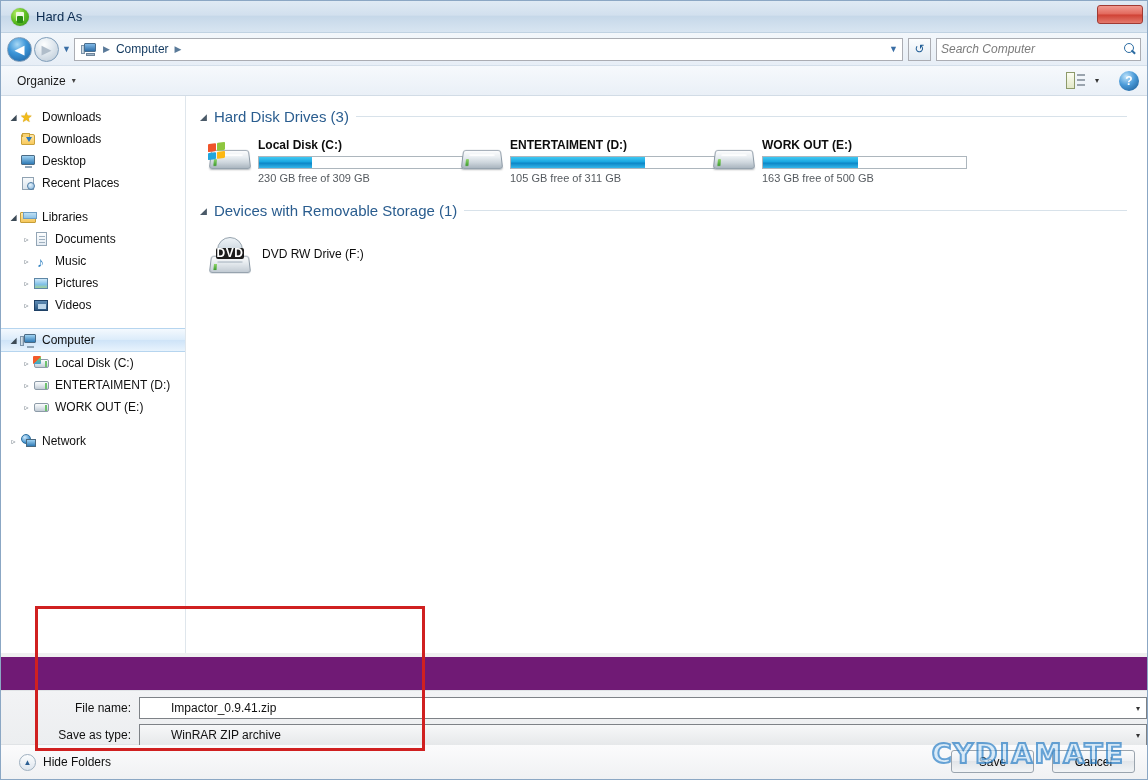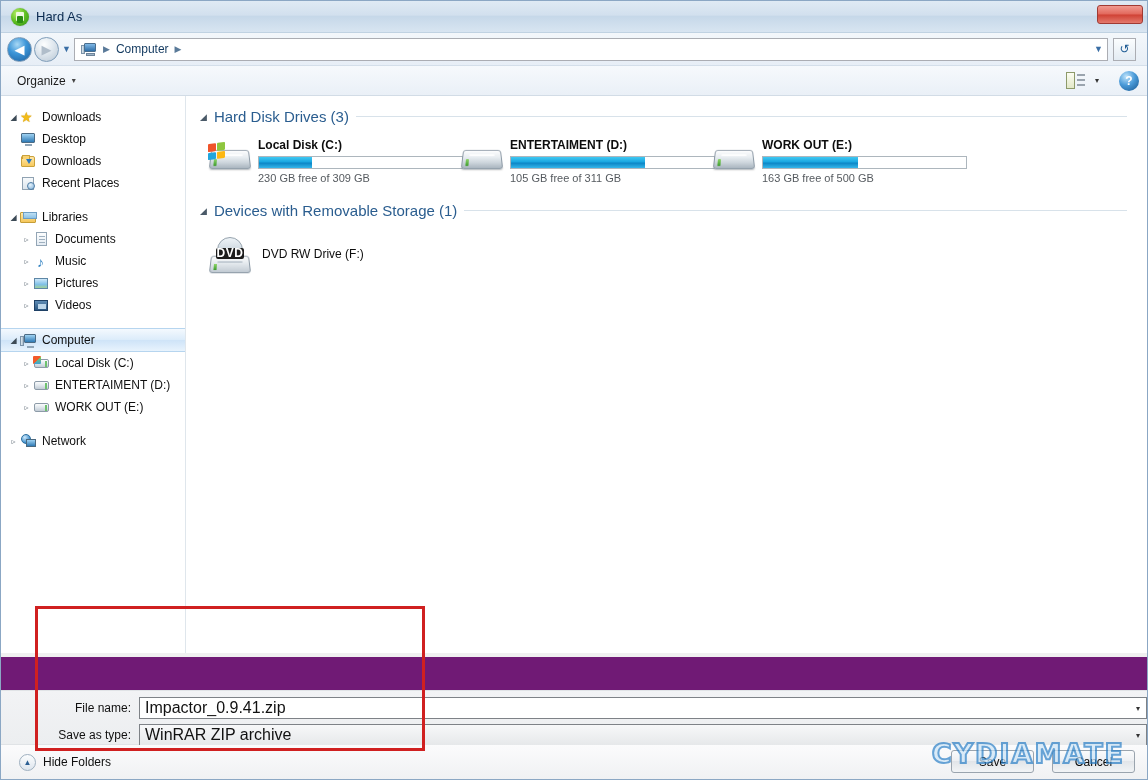--- a/index.html
+++ b/index.html
@@ -417,21 +417,21 @@
     width: 138px; flex: 0 0 138px; text-align: right; padding-right: 8px;
     font-size: 12px; color: #101010;
   }
   .field-box {
     flex: 1; height: 22px; margin-right: 2px;
     border: 1px solid #7e8287;
     display: flex; align-items: center; position: relative;
   }
   #filename-box { background: #fff; }
   #filetype-box { background: linear-gradient(to bottom, #f7f8f9 0%, #e6e8ea 100%); }
-  .field-value { padding-left: 5px; font-size: 16px; color: #111; }
+  .field-value { padding-left: 5px; font-size: 12px; color: #111; margin-left: 26px; }
   .field-caret {
     position: absolute; right: 6px; font-size: 8px; color: #333; cursor: pointer;
   }
   #hide-folders-bar {
     position: absolute; left: 0; bottom: 0; width: 1148px; height: 34px;
     background: linear-gradient(to bottom, #fbfbfc 0%, #f0f1f3 100%);
     display: flex; align-items: center;
   }
   #hide-folders {
     display: flex; align-items: center; gap: 7px; margin-left: 18px;
@@ -502,20 +502,24 @@
       <span class="crumb-sep">▶</span>
       <span class="crumb">Computer</span>
       <span class="crumb-sep">▶</span>
       <span id="crumb-drop">▼</span>
     </div>
 
     <div id="refresh-btn">
       <span>↺</span>
     </div>
 
+    <div id="searchbox">
+      <span id="search-input-text">Search Computer</span>
+      <span class="mag-icon"></span>
+    </div>
   </div>
 
   <div id="toolbar">
     <div id="organize-btn">
       <span>Organize</span>
       <span class="caret">▾</span>
     </div>
     <div class="tb-right">
       <div id="view-icon">
         <span class="vpane"></span>
@@ -532,32 +536,32 @@
 
     <div id="sidebar">
 
       <div class="nav-group">
         <div class="nav-row">
           <span class="expander open">◢</span>
           <span class="nav-ico"><span class="ico-star">★</span></span>
           <span class="nav-label">Downloads</span>
         </div>
         <div class="nav-row indent1">
+          <span class="nav-ico">
+              <span class="ico-folder"></span>
+              <span class="dl-arrow"></span>
+            </span>
+          <span class="nav-label">Downloads</span>
+        </div>
+        <div class="nav-row indent1">
           <span class="nav-ico ico-desktop">
               <span class="m"></span>
               <span class="b"></span>
             </span>
           <span class="nav-label">Desktop</span>
-        </div>
-        <div class="nav-row indent1">
-          <span class="nav-ico">
-              <span class="ico-folder"></span>
-              <span class="dl-arrow"></span>
-            </span>
-          <span class="nav-label">Downloads</span>
         </div>
         <div class="nav-row indent1">
           <span class="nav-ico ico-recent">
               <span class="sheet"></span>
               <span class="clk"></span>
             </span>
           <span class="nav-label">Recent Places</span>
         </div>
       </div>
 

